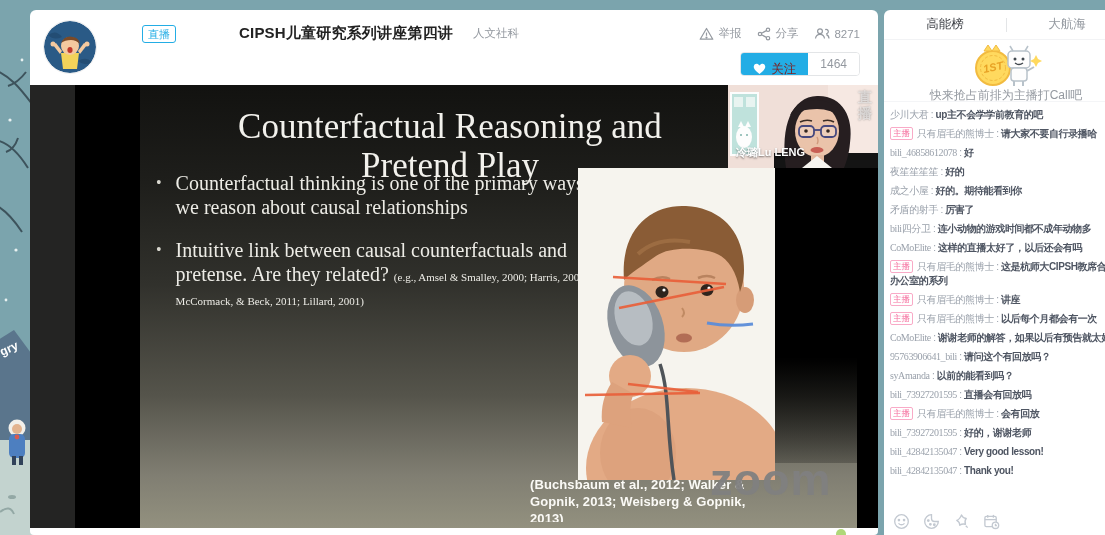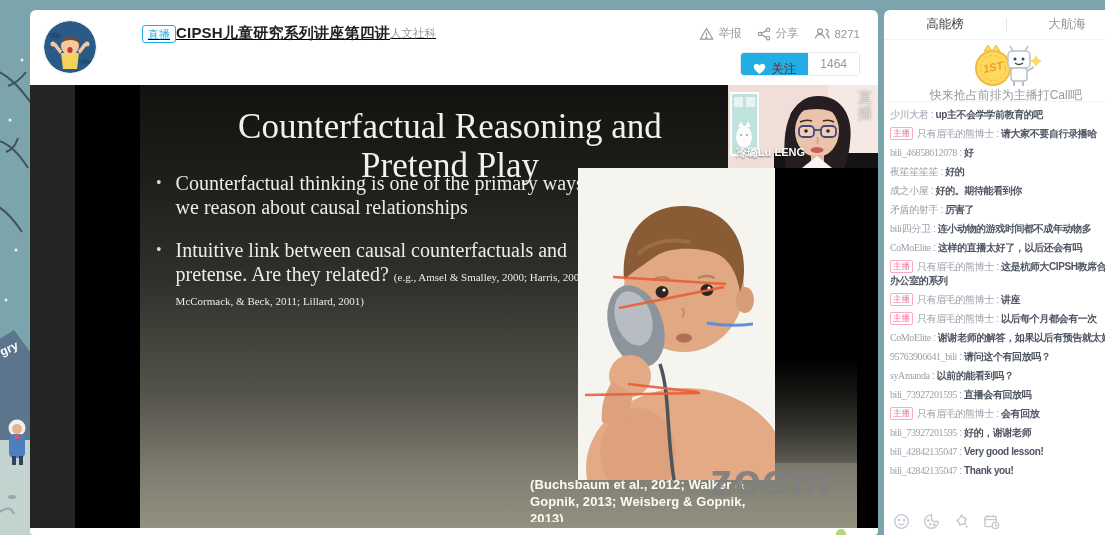--- a/index.html
+++ b/index.html
@@ -10,23 +10,23 @@
 
   
   .bg-scene { position:absolute; left:0; top:0; width:1105px; height:535px; z-index:0; }
 
   
   .main-card { position:absolute; left:30px; top:10px; width:848px; height:525px; z-index:2; }
 
   
   .stream-header { position:relative; width:848px; height:75px; background:#fff; border-radius:6px 6px 0 0; }
   .avatar { position:absolute; left:14px; top:11px; width:52px; height:52px; border-radius:50%; overflow:hidden; box-shadow:0 0 0 1px #eee; cursor:pointer; }
-  .h-row1 { position:absolute; left:112px; top:14px; display:flex; align-items:center; gap:0;text-decoration:underline; }
+  .h-row1 { position:absolute; left:112px; top:14px; display:flex; align-items:center; gap:20px; }
   .badge-live { font-size:11px; color:#23ade5; border:1px solid #23ade5; border-radius:3px; padding:1px 5px; line-height:14px; }
-  .stream-title { font-size:15px; font-weight:700; color:#222; letter-spacing:0.2px; }
+  .stream-title { font-size:15px; font-weight:700; color:#222; letter-spacing:0.2px;margin-left:43px; }
   .stream-category { font-size:11.5px; color:#9499a0; cursor:pointer; }
   .h-row2 { position:absolute; left:112px; top:45px; display:flex; align-items:center; gap:7px; }
   .badge-up { font-size:10.5px; color:#23ade5; border:1px solid #87cdef; border-radius:3px; padding:0 4px; line-height:14px; }
   .up-name { font-size:11.5px; color:#9499a0; cursor:pointer; }
   .stat { display:flex; align-items:center; gap:4px; font-size:11.5px; color:#9499a0; cursor:pointer; }
   .stat + .stat { margin-left:8px; }
   .h-right1 { position:absolute; right:18px; top:16px; display:flex; align-items:center; gap:16px; font-size:11.5px; color:#9499a0; }
   .h-act { display:flex; align-items:center; gap:4px; cursor:pointer; }
   .follow-wrap { position:absolute; right:18px; top:42px; display:flex; height:24px; border-radius:4px; overflow:hidden; border:1px solid #e3e5e7; cursor:pointer; }
   .follow-btn { background:#23ade5; color:#7f1d1d; font-size:12.5px; display:flex; align-items:center; gap:5px; padding:16px 12px; }

